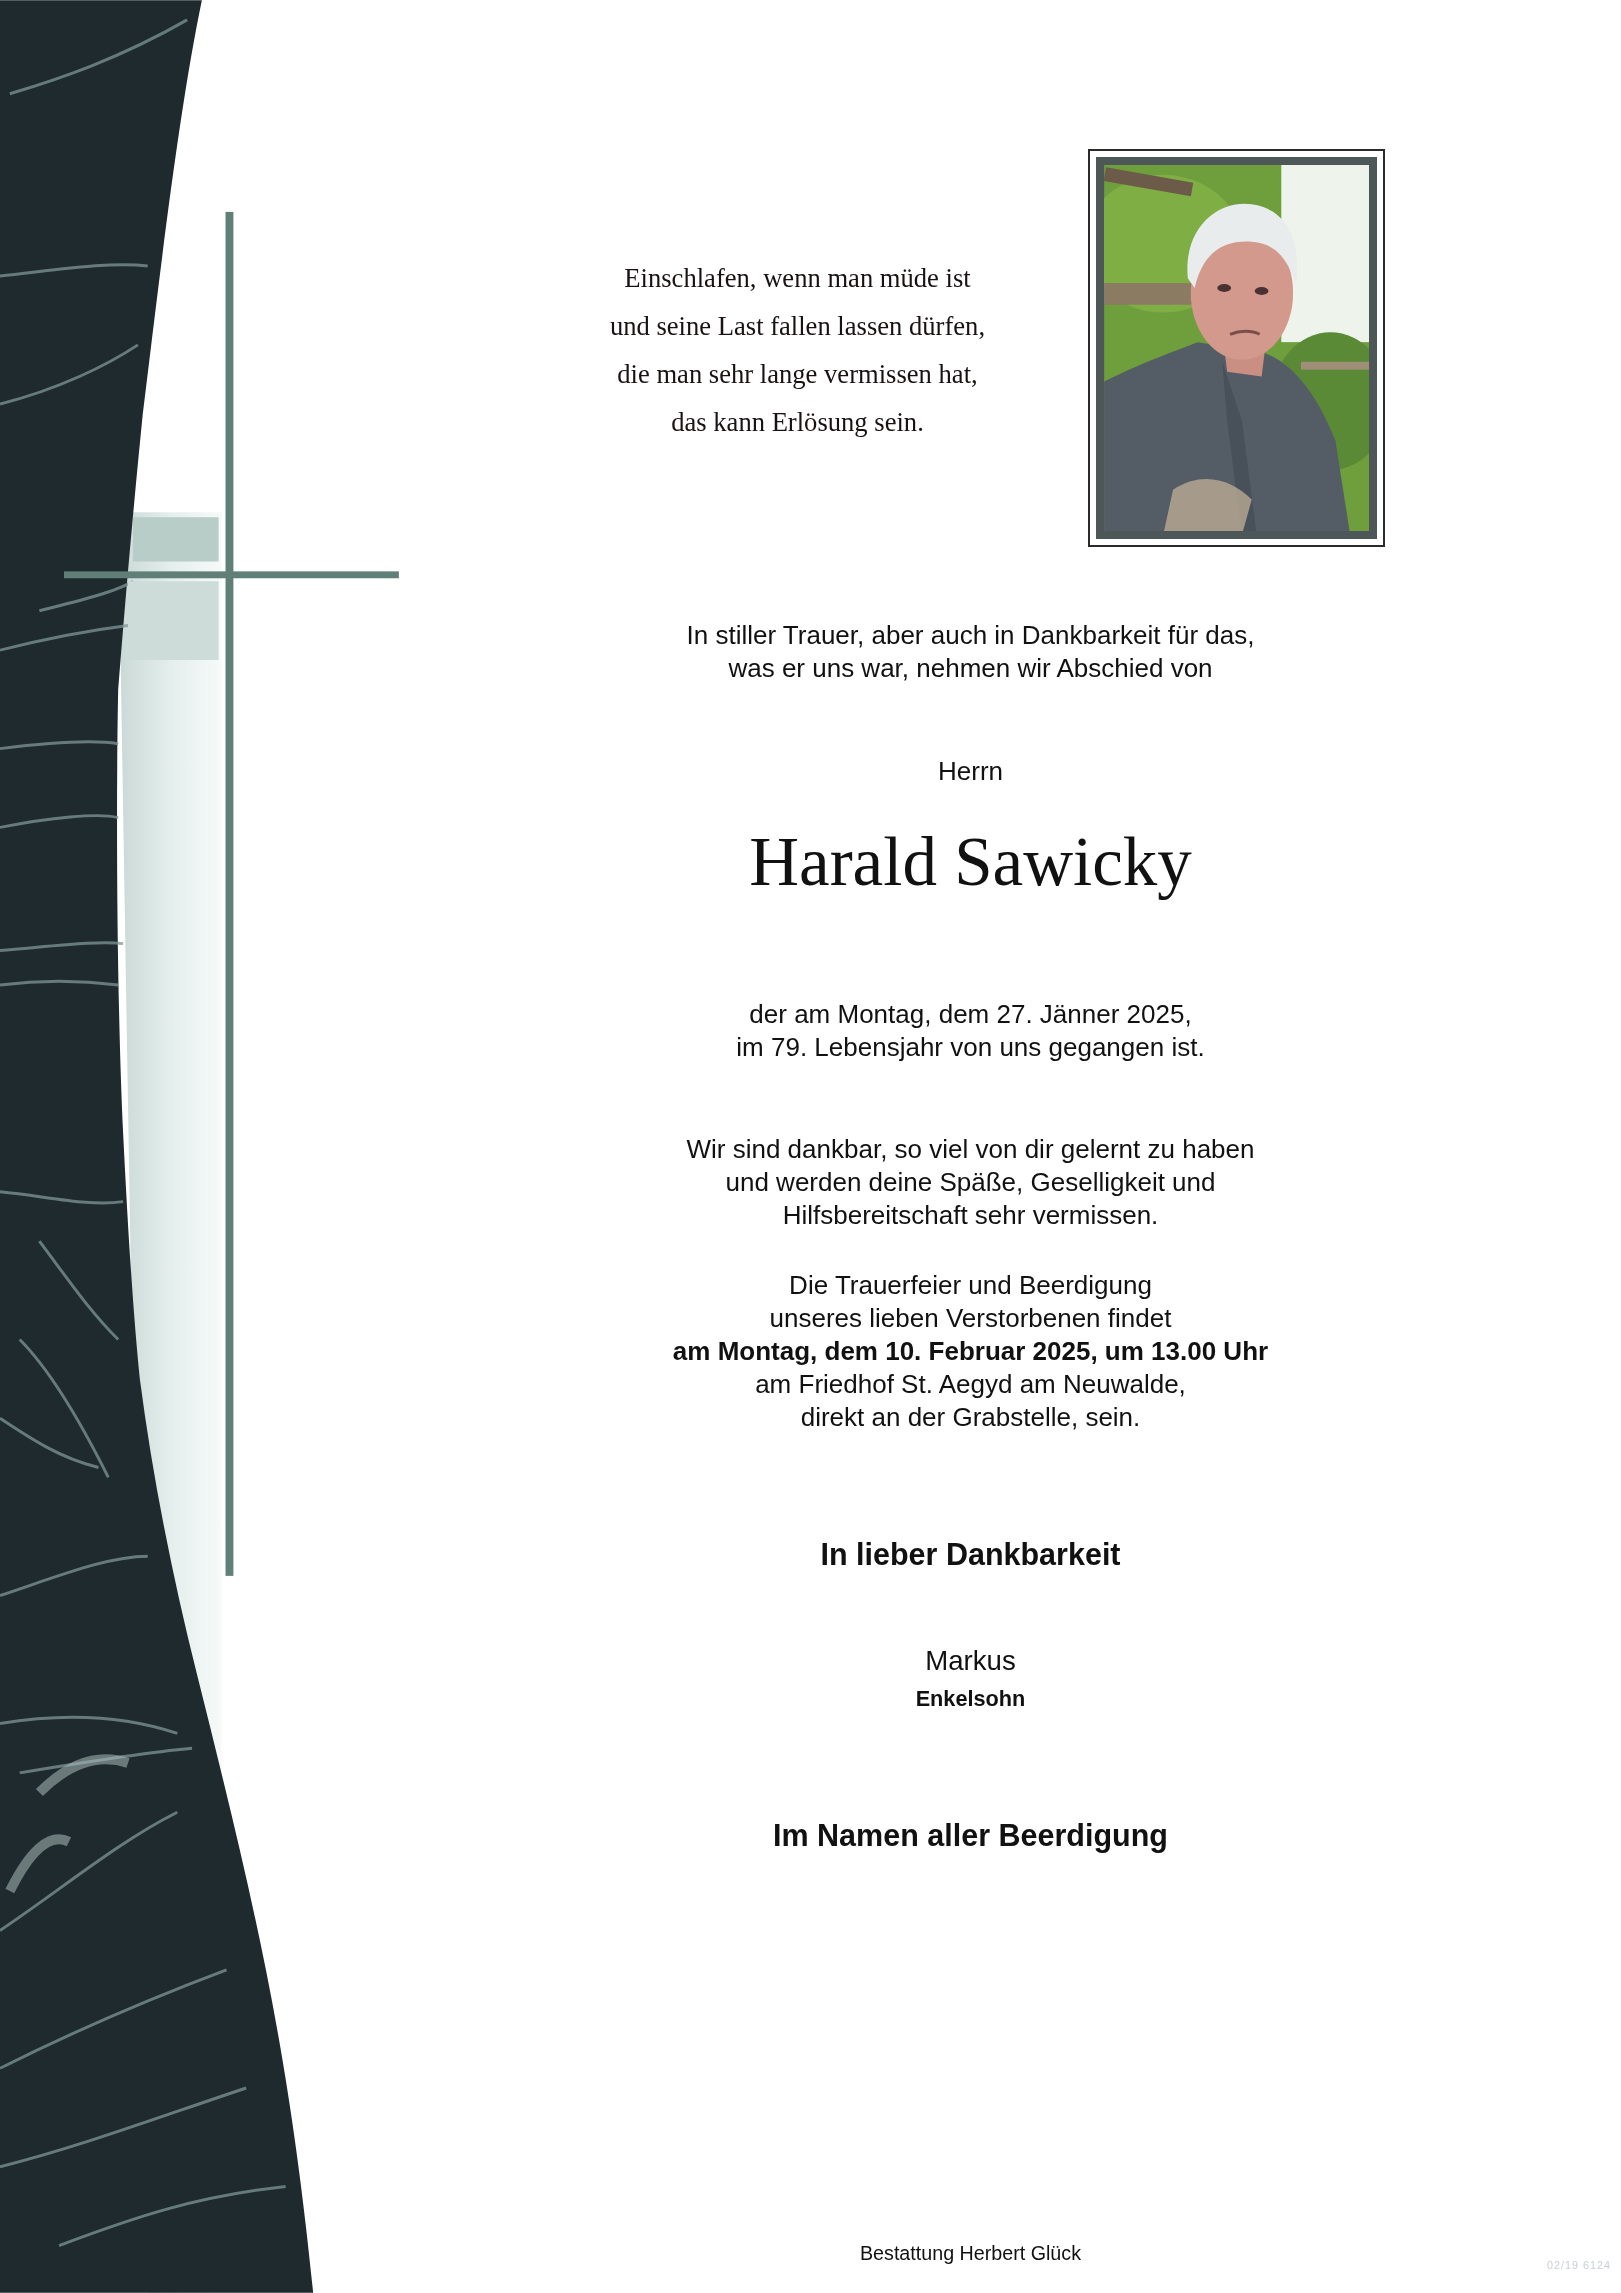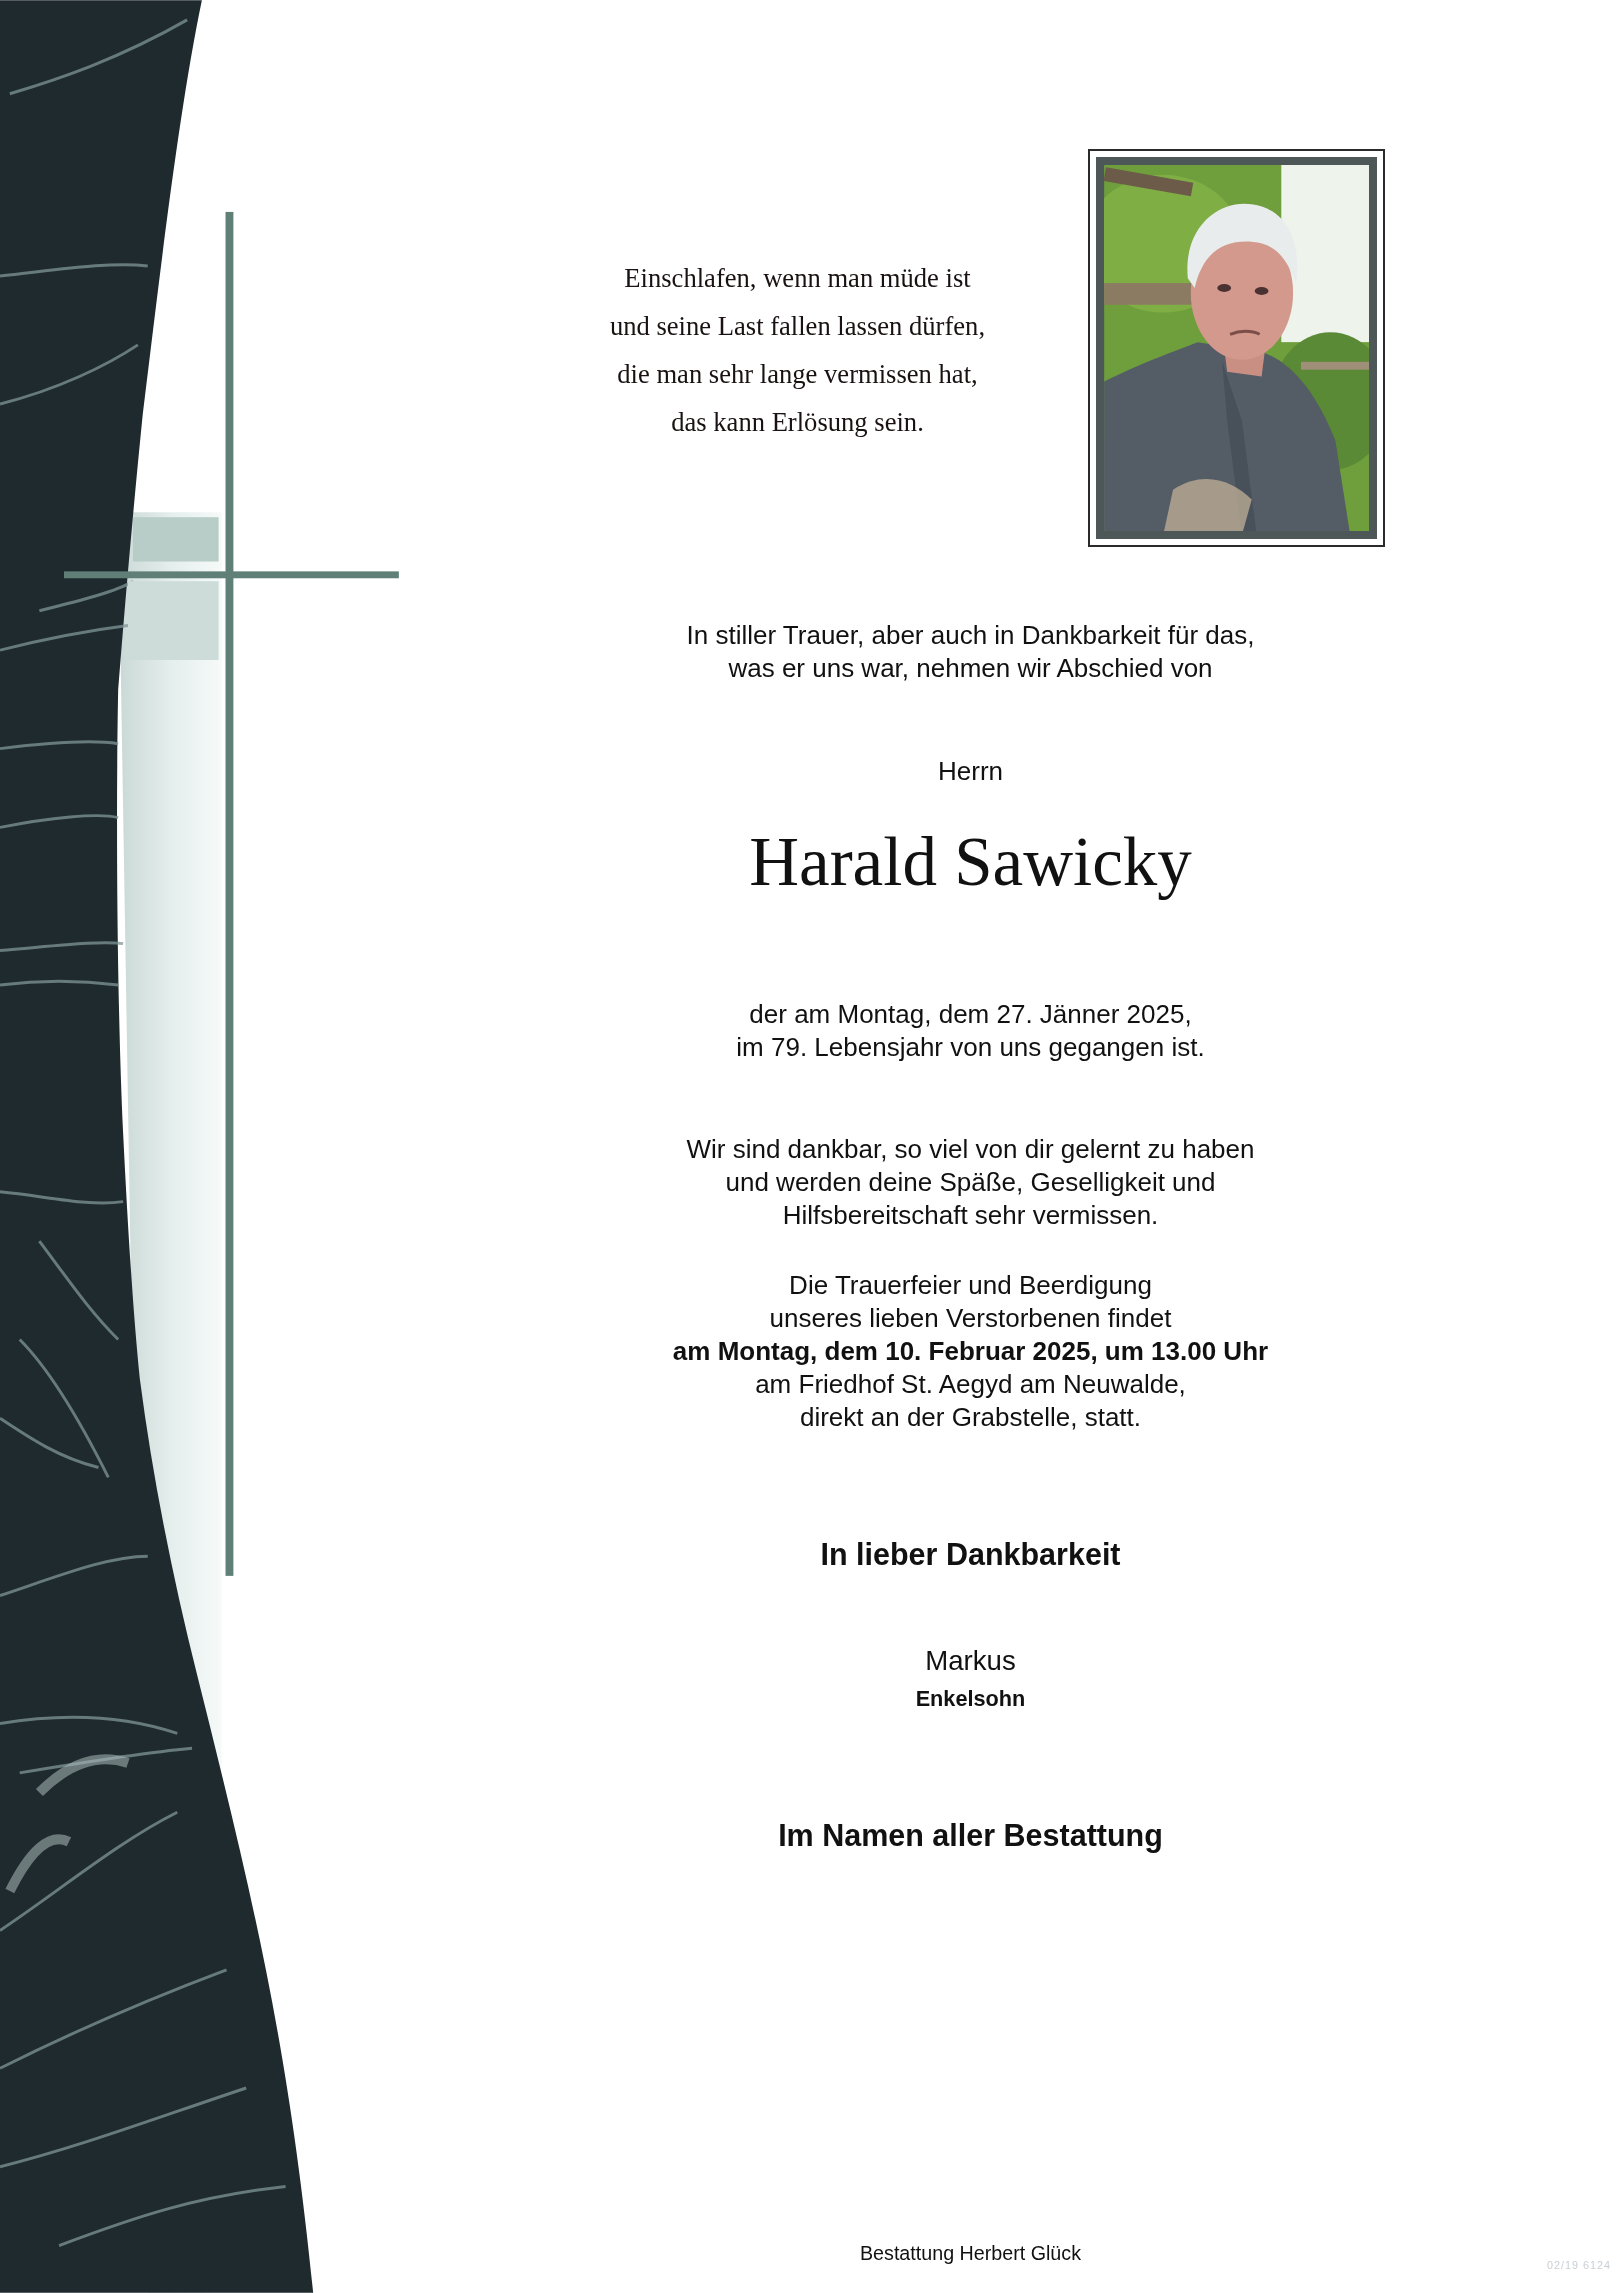--- a/index.html
+++ b/index.html
@@ -154,26 +154,26 @@
   <span class="line">Wir sind dankbar, so viel von dir gelernt zu haben</span>
   <span class="line">und werden deine Späße, Geselligkeit und</span>
   <span class="line">Hilfsbereitschaft sehr vermissen.</span>
 </div>
 
 <div class="text-block sans service">
   <span class="line">Die Trauerfeier und Beerdigung</span>
   <span class="line">unseres lieben Verstorbenen findet</span>
   <span class="line bold">am Montag, dem 10. Februar 2025, um 13.00 Uhr</span>
   <span class="line">am Friedhof St. Aegyd am Neuwalde,</span>
-  <span class="line">direkt an der Grabstelle, statt.</span>
+  <span class="line">direkt an der Grabstelle, sein.</span>
 </div>
 
 <div class="text-block memory">In lieber Dankbarkeit</div>
 
 <div class="text-block signer">Markus</div>
 <div class="text-block relation">Enkelsohn</div>
 
-<div class="text-block relatives">Im Namen aller Bestattung</div>
+<div class="text-block relatives">Im Namen aller Beerdigung</div>
 
 <div class="text-block undertaker">Bestattung Herbert Glück</div>
 
 <div class="code">02/19 6124</div>
 
 
 </body></html>

